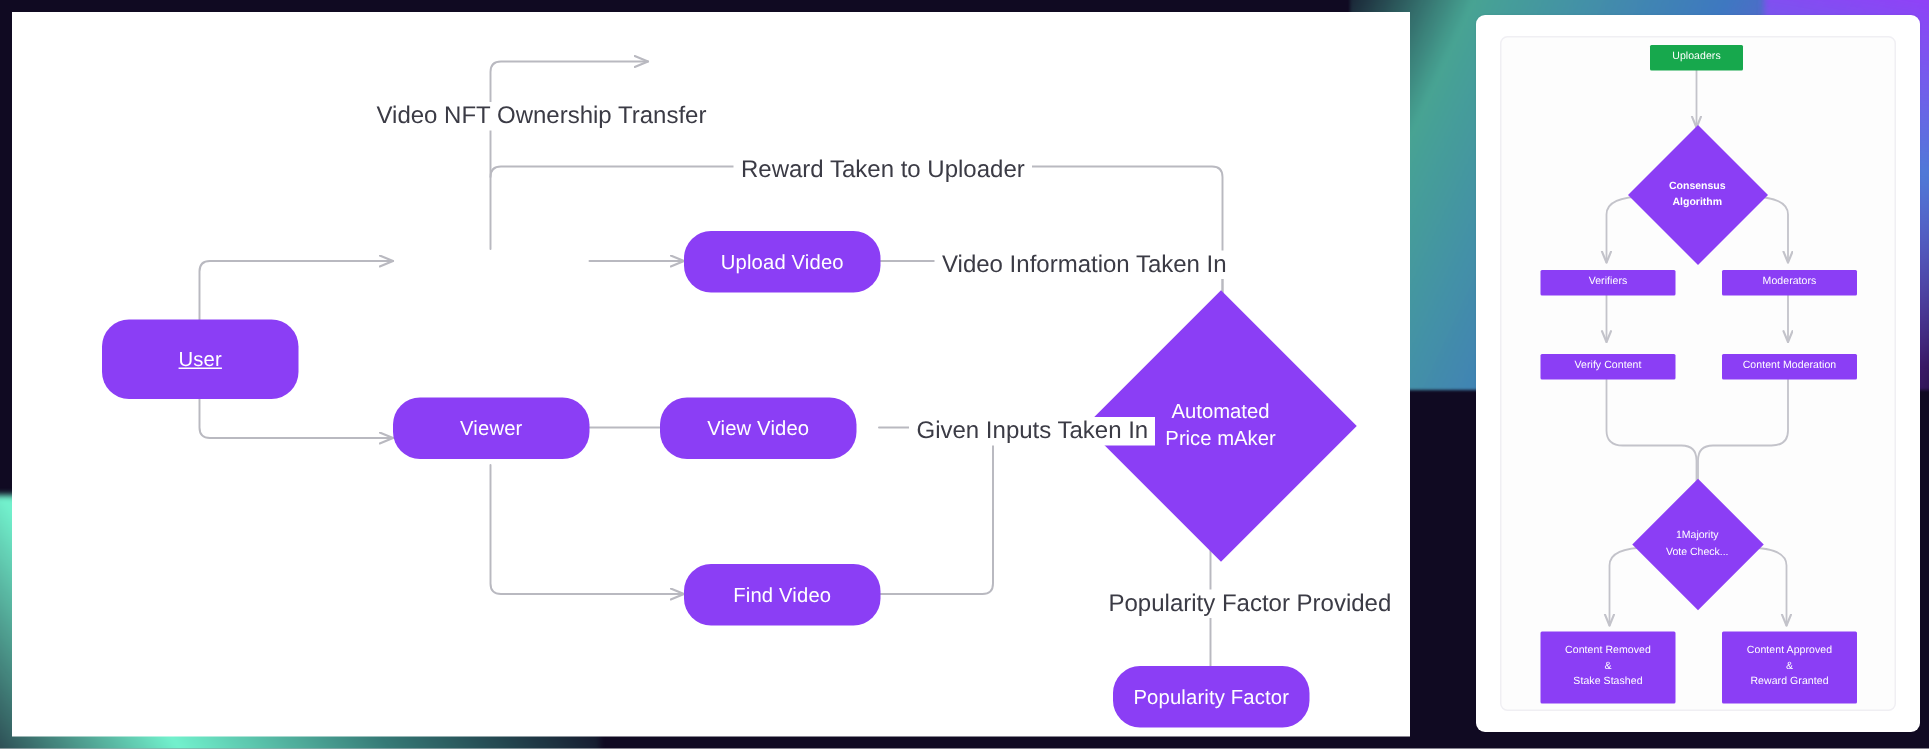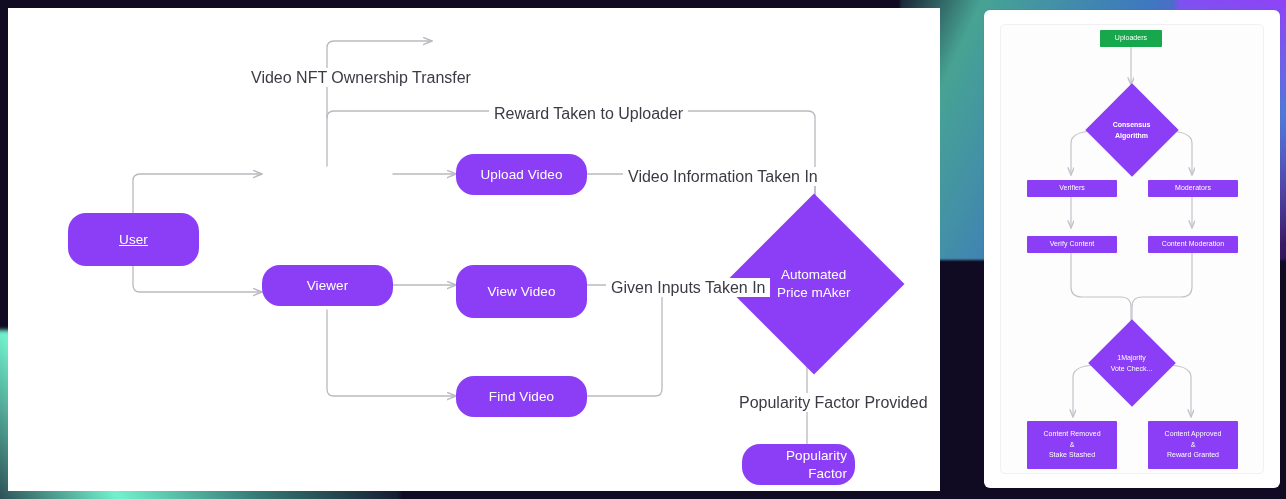--- a/index.html
+++ b/index.html
@@ -212,36 +212,36 @@
 
 
   <div class="node rounded-pill" style="left:448px; top:146px; width:131px; height:41px;">
     <span>Upload Video</span>
   </div>
 
   <div class="node rounded-pill" style="left:254px; top:257px; width:131px; height:41px;">
     <span>Viewer</span>
   </div>
 
-  <div class="node rounded-pill" style="left:448px; top:257px; width:131px; height:53px;">
+  <div class="node rounded-pill" style="left:432px; top:257px; width:131px; height:41px;">
     <span>View Video</span>
   </div>
 
   <div class="node rounded-pill" style="left:448px; top:368px; width:131px; height:41px;">
     <span>Find Video</span>
   </div>
 
   <div class="diamond" style="left:742px; top:212px; width:128px; height:128px;">
     <span>
       <span>Automated</span><br>
       <span>Price mAker</span>
     </span>
   </div>
 
-  <div class="node rounded-pill" style="left:734px; top:436px; width:113px; height:41px;text-align:right;">
+  <div class="node rounded-pill" style="left:734px; top:436px; width:131px; height:41px;">
     <span>Popularity Factor</span>
   </div>
 
   <div class="edge-label" style="left:238px; top:60px;">Video NFT Ownership Transfer</div>
 
   <div class="edge-label" style="left:481px; top:96px;">Reward Taken to Uploader</div>
 
   <div class="edge-label" style="left:615px; top:159px;">Video Information Taken In</div>
 
   <div class="edge-label" style="left:598px; top:270px;">Given Inputs Taken In</div>

